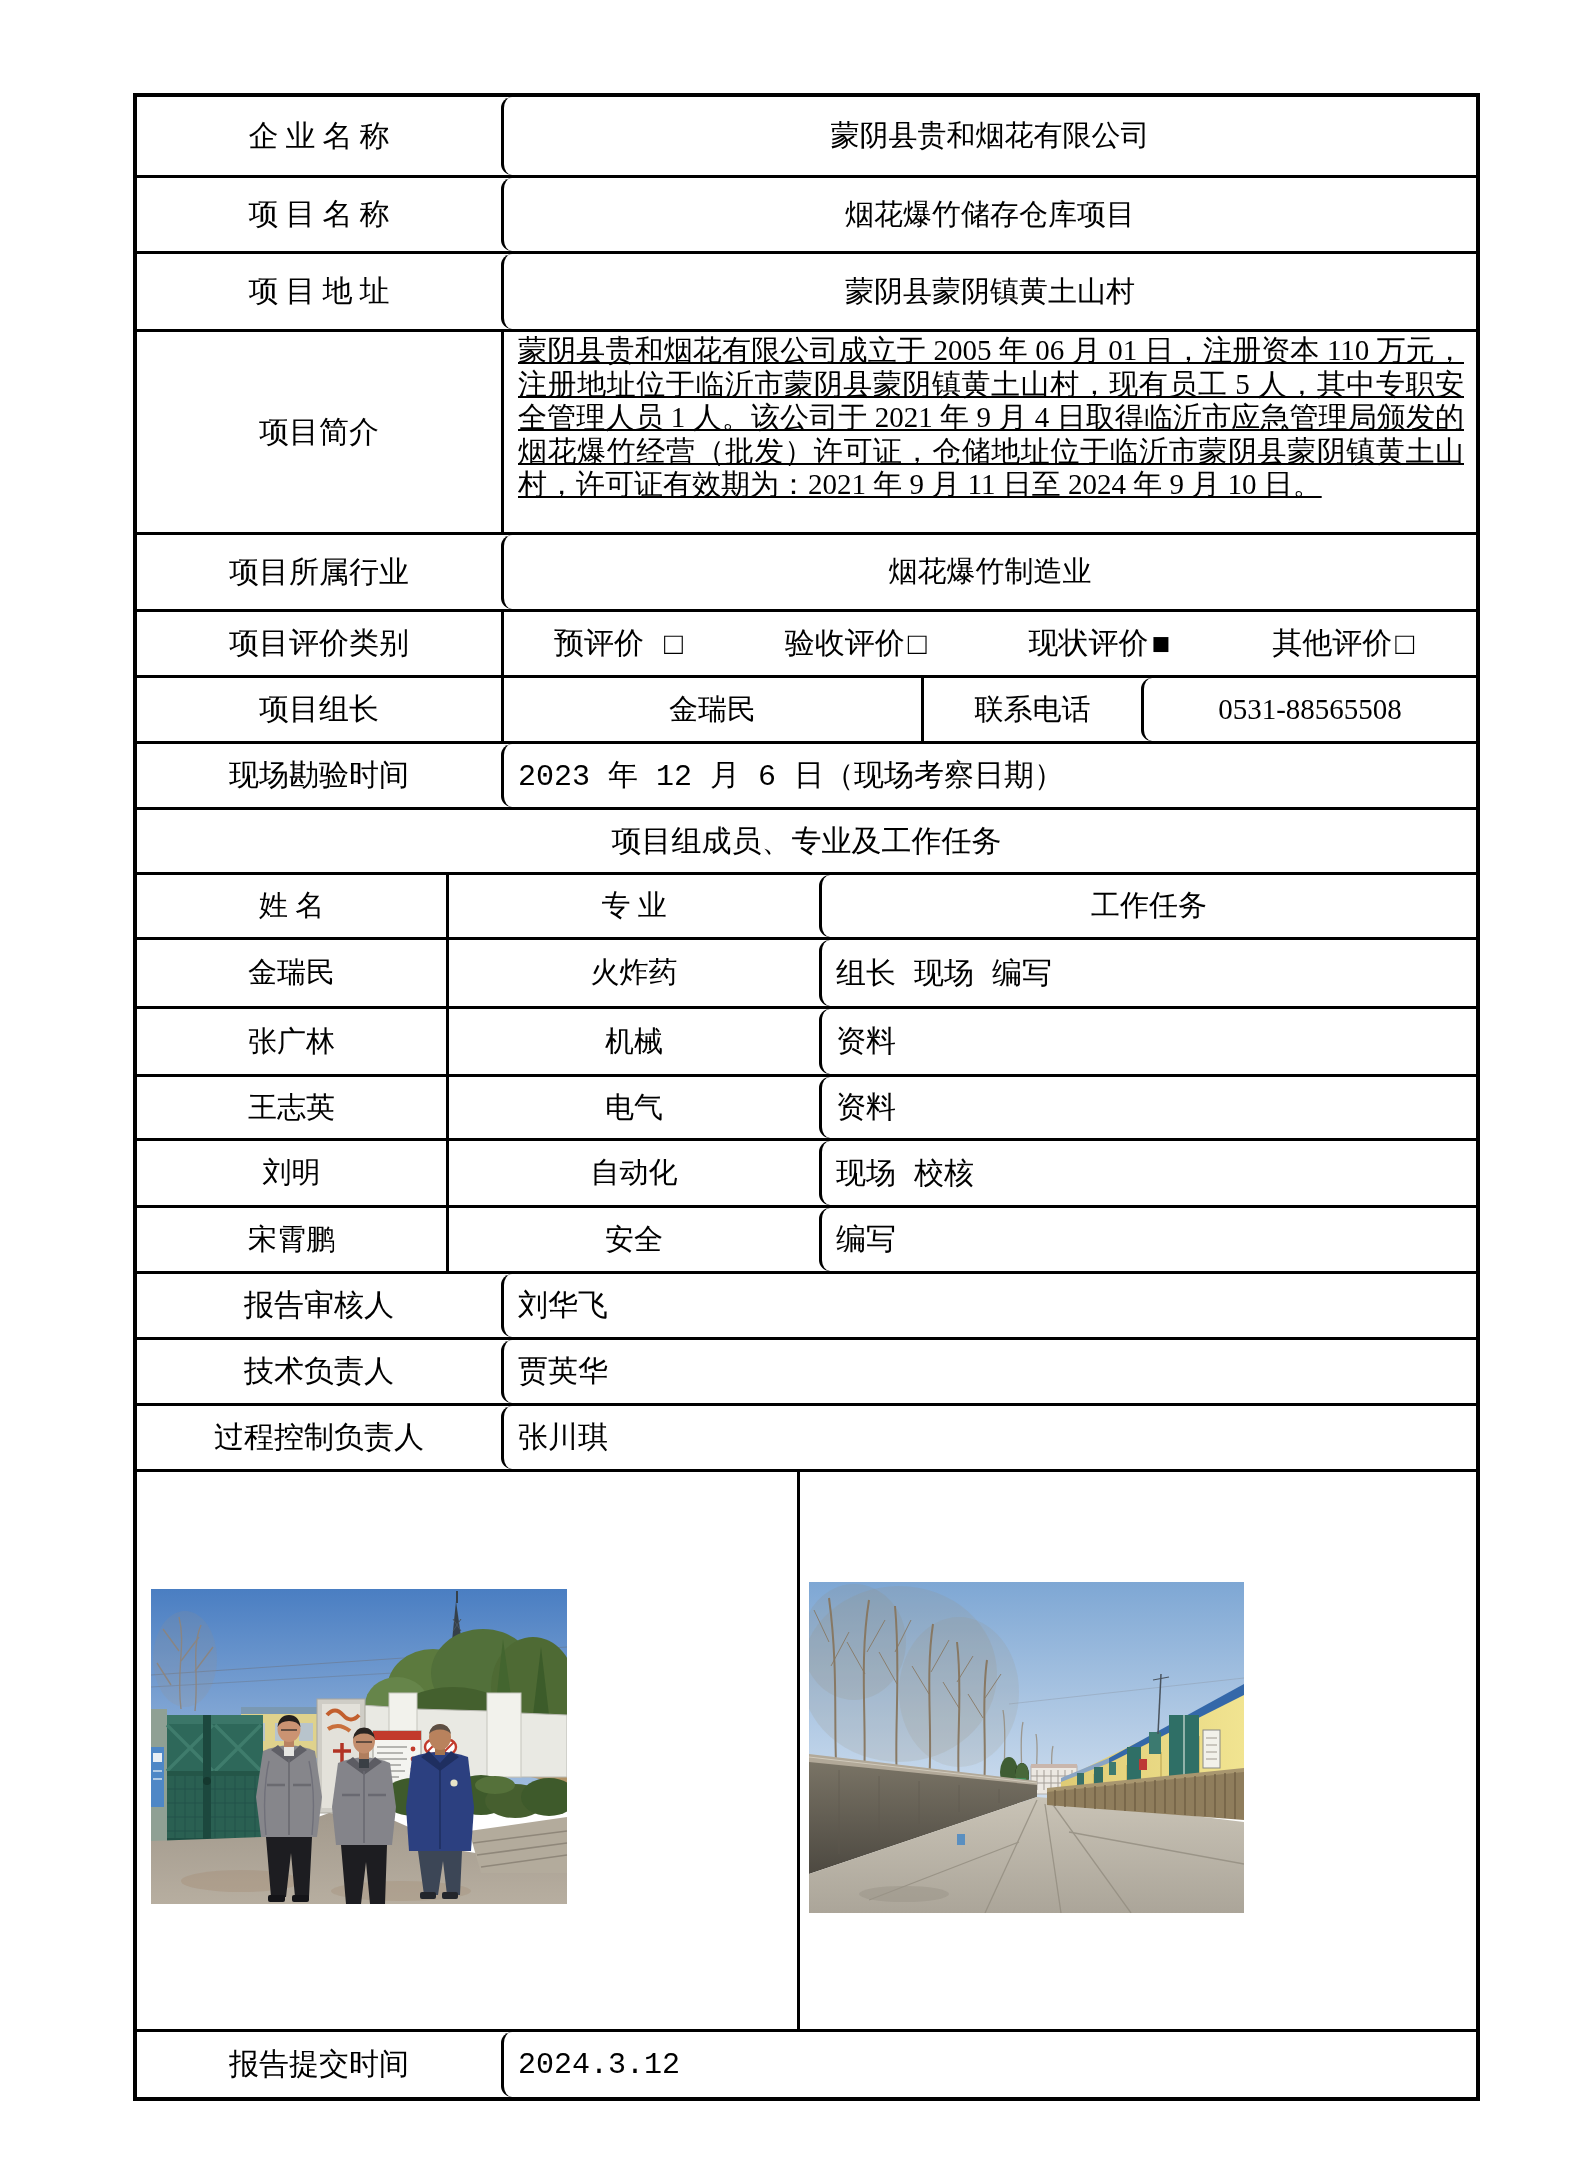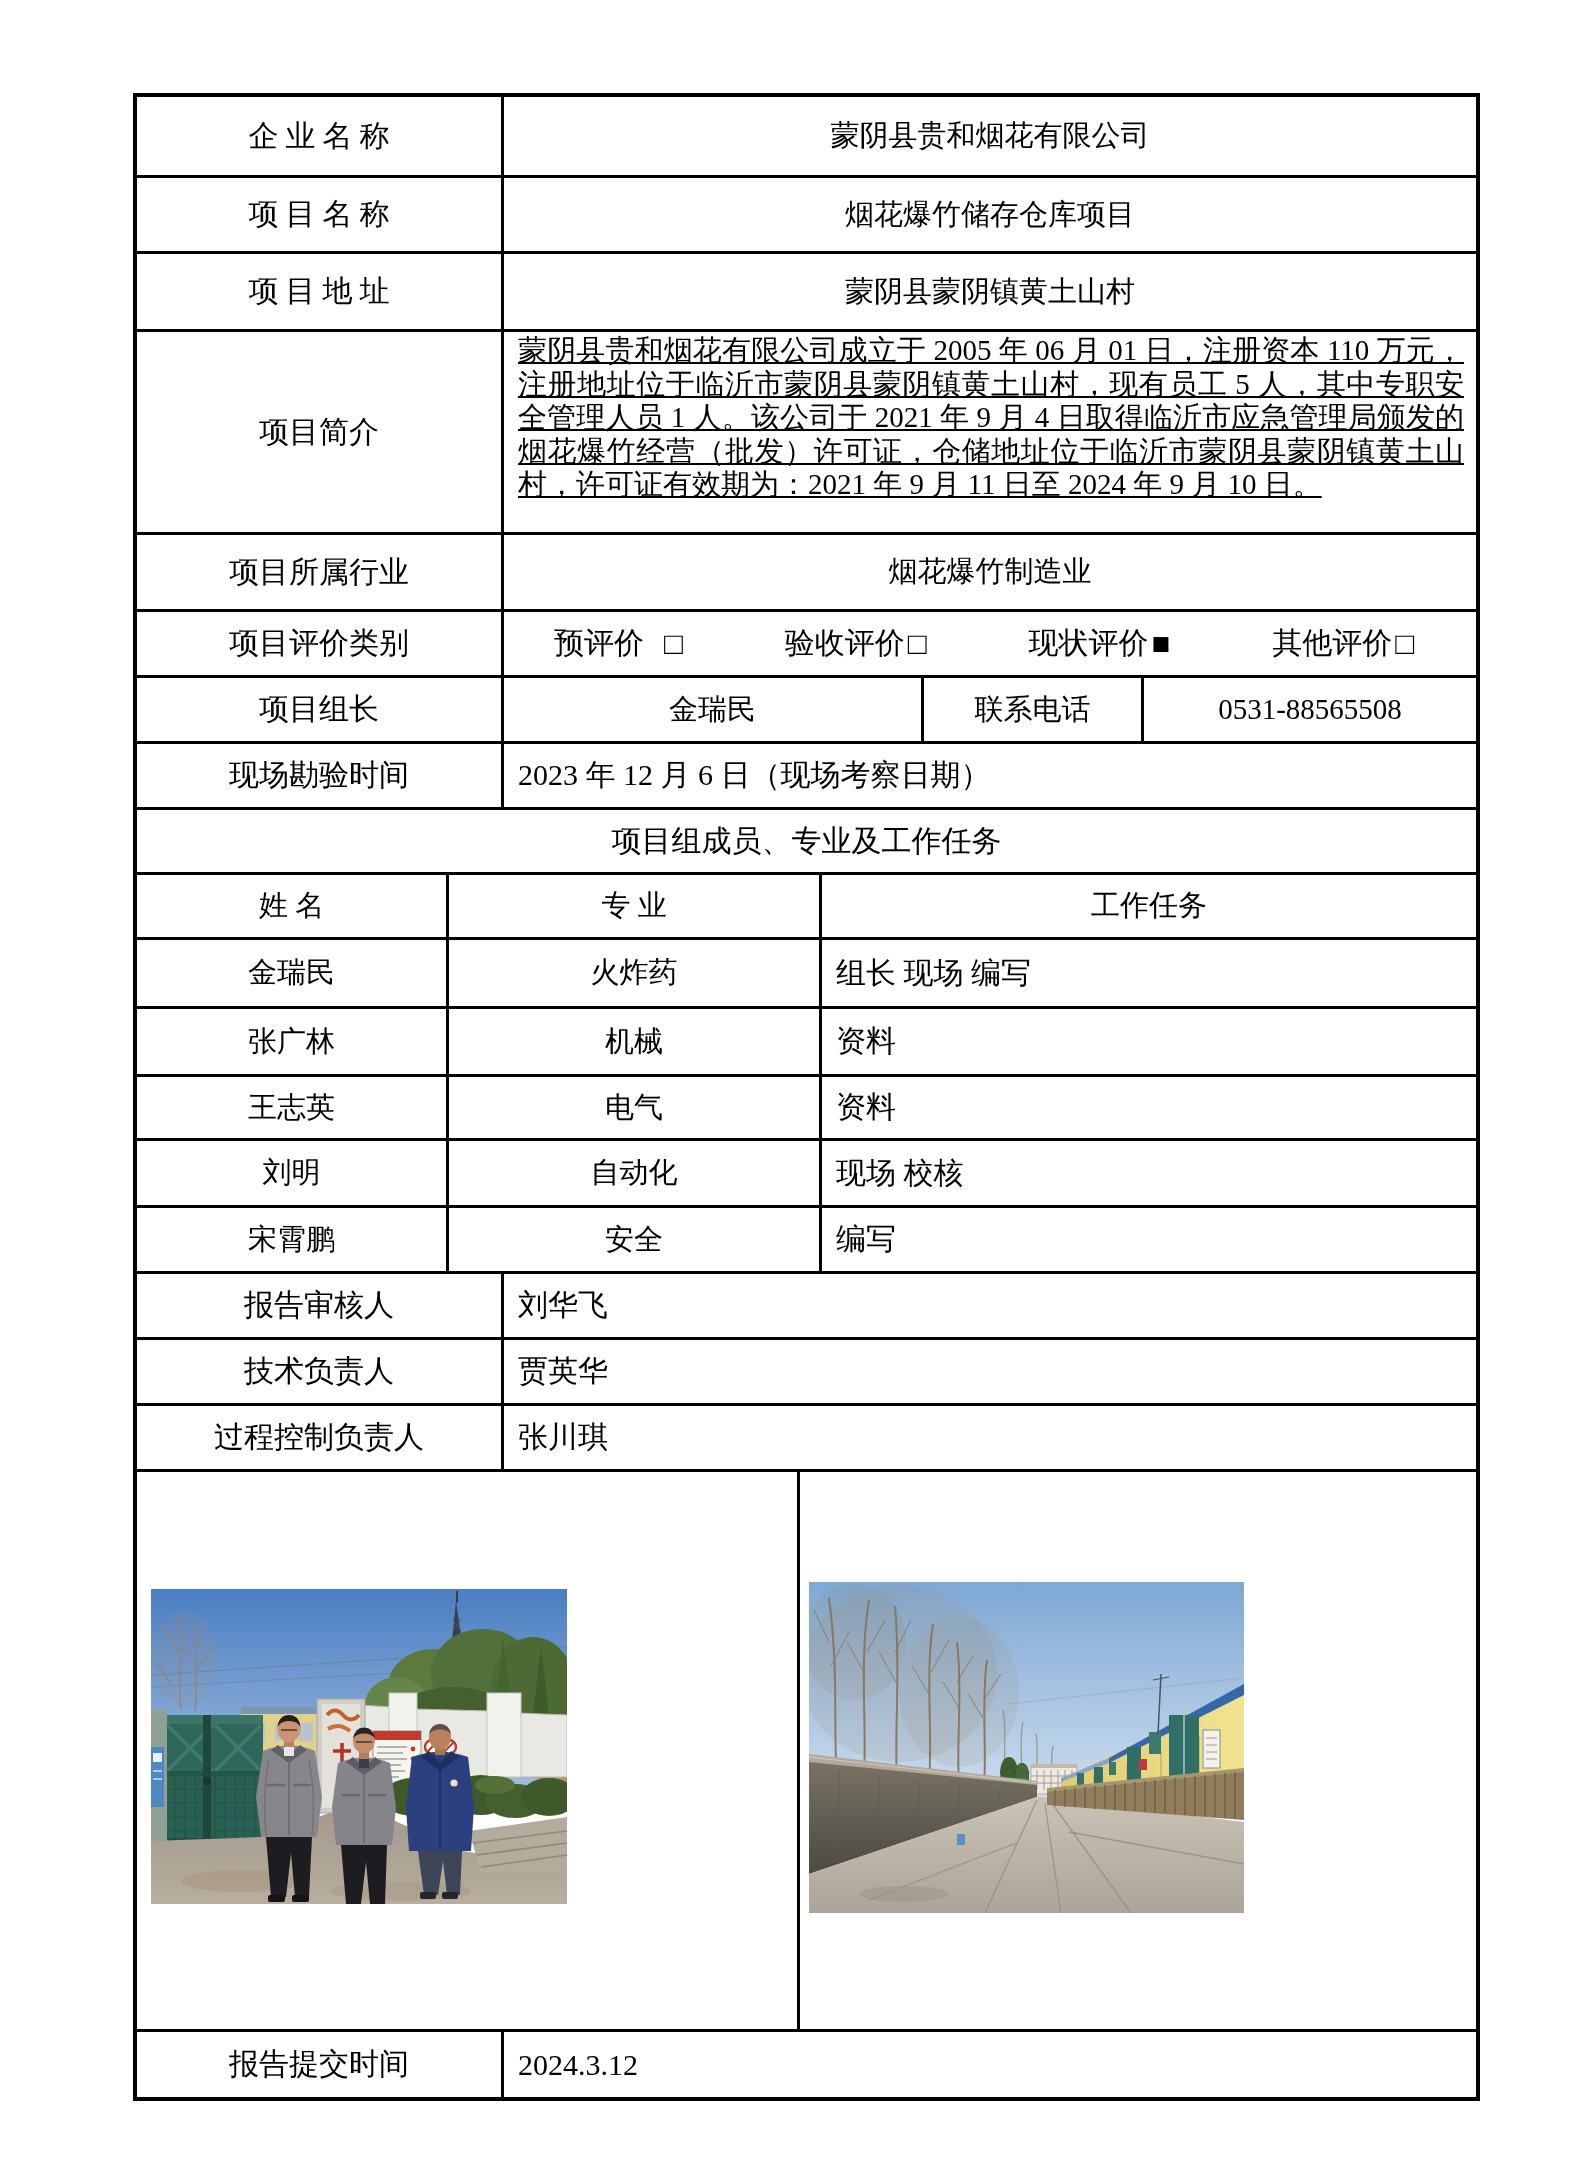--- a/index.html
+++ b/index.html
@@ -12,23 +12,23 @@
   .tbl{
     position:absolute;left:133px;top:93px;width:1347px;
     border:4px solid #000;background:#fff;
   }
   .row{display:flex;width:100%;}
   .row + .row{border-top:3px solid #000;}
   .cell{display:flex;align-items:center;min-width:0;}
   .cell + .cell{border-left:3px solid #000;}
   .lbl{width:364px;justify-content:center;font-size:30px;flex-shrink:0;}
   .lbl.sp{letter-spacing:7px;padding-left:7px;}
-  .grow{flex:1;}
+  .grow{flex:1;border-radius:11px;}
   .c{justify-content:center;font-size:29px;}
-  .l{justify-content:flex-start;padding-left:14px;font-size:30px;}
+  .l{justify-content:flex-start;padding-left:14px;font-size:30px;font-family:Liberation Mono, monospace;}
   .para{
     flex:1;display:block;font-size:29px;line-height:33.5px;
     padding:2px 12px 0 14px;text-align:justify;text-decoration:underline;
   }
   .opts{
     flex:1;display:flex;align-items:center;justify-content:space-between;
     padding:0 62px 0 50px;font-size:30px;
   }
   .opt{display:flex;align-items:center;white-space:nowrap;}
   .box{font-size:31px;margin-left:3px;}

